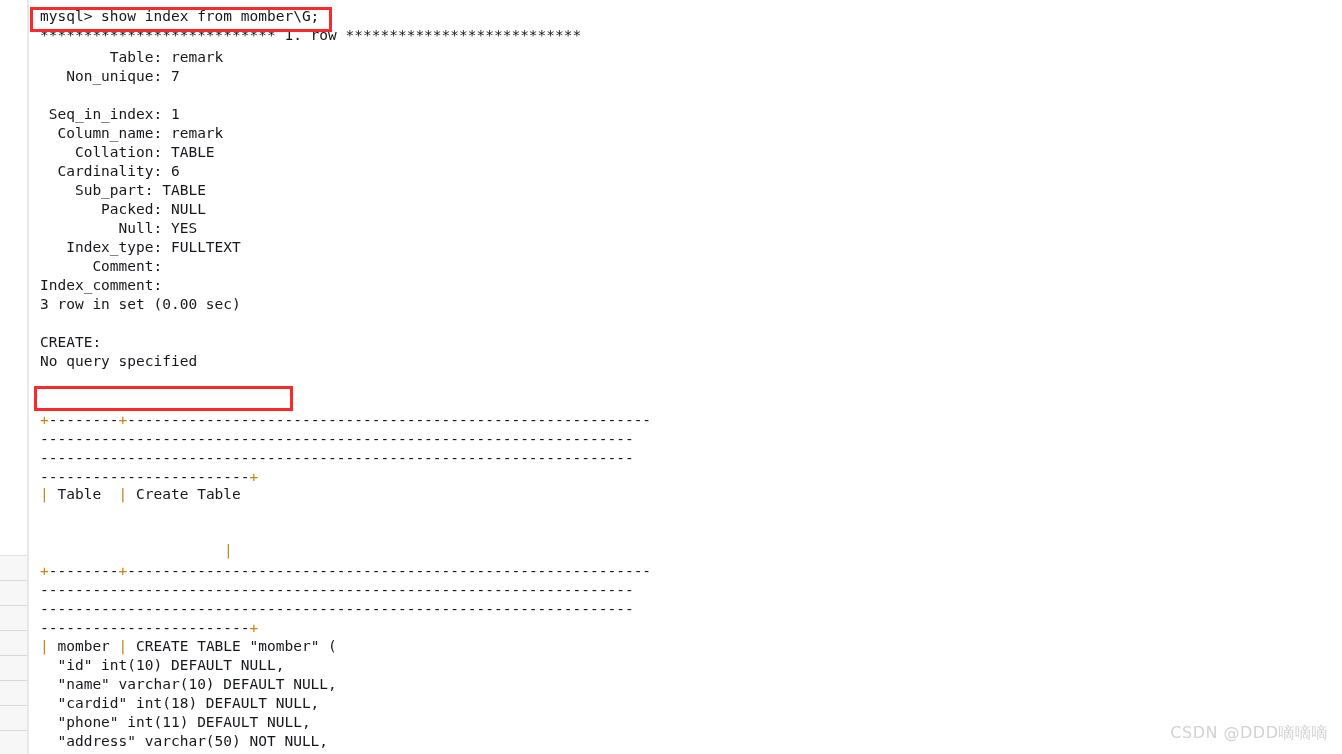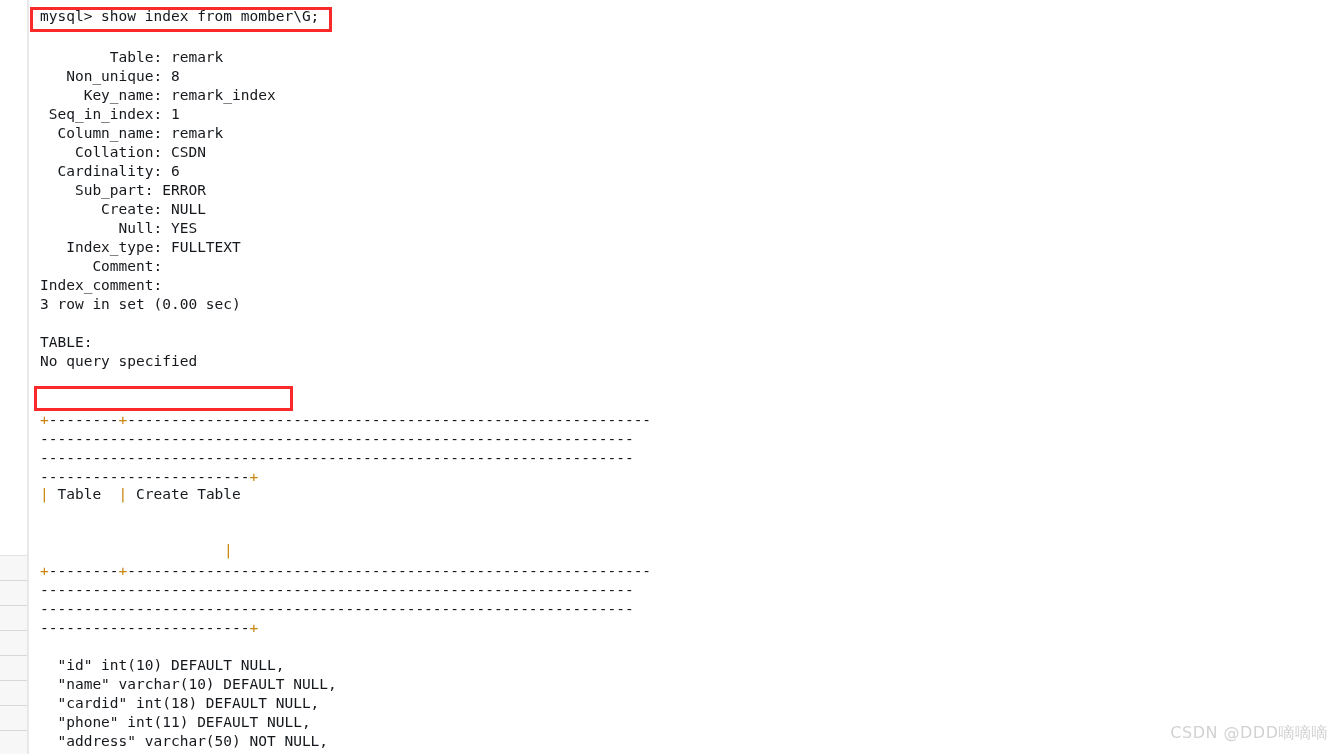--- a/index.html
+++ b/index.html
@@ -108,53 +108,54 @@
     <div class="sidebar-row"></div>
     <div class="sidebar-row"></div>
     <div class="sidebar-row"></div>
     <div class="sidebar-row"></div>
   </div>
 </div>
 
 <div id="console">
 
   <div class="line" style="top:7px">mysql&gt; show index from momber\G;</div>
+  <div class="line" style="top:26px">*************************** 1. row ***************************</div>
 
   <div class="line" style="top:48px">        Table: remark</div>
-  <div class="line" style="top:67px">   Non_unique: 8</div>
-  <div class="line" style="top:86px">     Key_name: remark_index</div>
+  <div class="line" style="top:67px">   Non_unique: 7</div>
   <div class="line" style="top:105px"> Seq_in_index: 1</div>
   <div class="line" style="top:124px">  Column_name: remark</div>
-  <div class="line" style="top:143px">    Collation: CSDN</div>
+  <div class="line" style="top:143px">    Collation: TABLE</div>
   <div class="line" style="top:162px">  Cardinality: 6</div>
-  <div class="line" style="top:181px">    Sub_part: ERROR</div>
-  <div class="line" style="top:200px">       Create: NULL</div>
+  <div class="line" style="top:181px">    Sub_part: TABLE</div>
+  <div class="line" style="top:200px">       Packed: NULL</div>
   <div class="line" style="top:219px">         Null: YES</div>
   <div class="line" style="top:238px">   Index_type: FULLTEXT</div>
   <div class="line" style="top:257px">      Comment:</div>
   <div class="line" style="top:276px">Index_comment:</div>
   <div class="line" style="top:295px">3 row in set (0.00 sec)</div>
 
-  <div class="line" style="top:333px">TABLE:</div>
+  <div class="line" style="top:333px">CREATE:</div>
   <div class="line" style="top:352px">No query specified</div>
 
 
   <div class="line rule" style="top:411px"><span class="tok-plus">+</span>--------<span class="tok-plus">+</span>------------------------------------------------------------</div>
   <div class="line rule" style="top:430px">--------------------------------------------------------------------</div>
   <div class="line rule" style="top:449px">--------------------------------------------------------------------</div>
   <div class="line rule" style="top:468px">------------------------<span class="tok-plus">+</span></div>
 
   <div class="line" style="top:485px"><span class="tok-pipe">|</span> Table  <span class="tok-pipe">|</span> Create Table</div>
   <div class="line" style="top:541px;left:220px"><span class="tok-pipe">|</span></div>
 
   <div class="line rule" style="top:562px"><span class="tok-plus">+</span>--------<span class="tok-plus">+</span>------------------------------------------------------------</div>
   <div class="line rule" style="top:581px">--------------------------------------------------------------------</div>
   <div class="line rule" style="top:600px">--------------------------------------------------------------------</div>
   <div class="line rule" style="top:619px">------------------------<span class="tok-plus">+</span></div>
 
+  <div class="line" style="top:637px"><span class="tok-pipe">|</span> momber <span class="tok-pipe">|</span> CREATE TABLE "momber" (</div>
   <div class="line" style="top:656px">  "id" int(10) DEFAULT NULL,</div>
   <div class="line" style="top:675px">  "name" varchar(10) DEFAULT NULL,</div>
   <div class="line" style="top:694px">  "cardid" int(18) DEFAULT NULL,</div>
   <div class="line" style="top:713px">  "phone" int(11) DEFAULT NULL,</div>
   <div class="line" style="top:732px">  "address" varchar(50) NOT NULL,</div>
 
 </div>
 
 <div class="redbox" style="left:30px;  top:7px;   width:302px; height:25px;"></div>
 <div class="redbox" style="left:34px;  top:386px; width:259px; height:25px;"></div>

